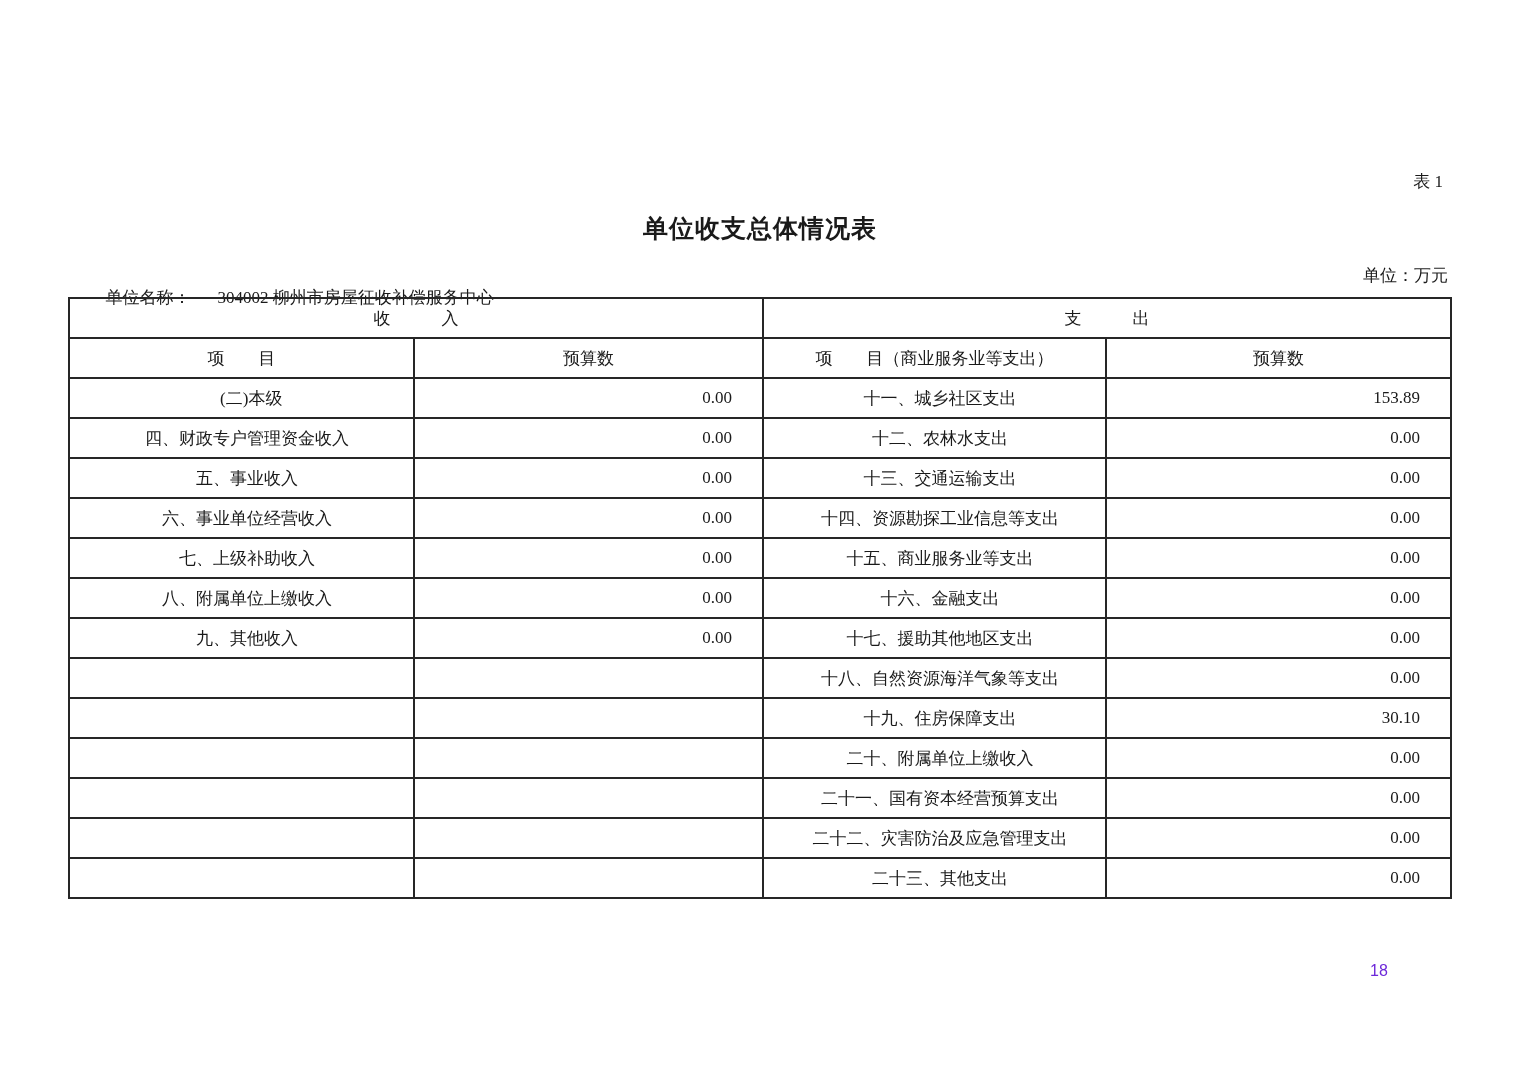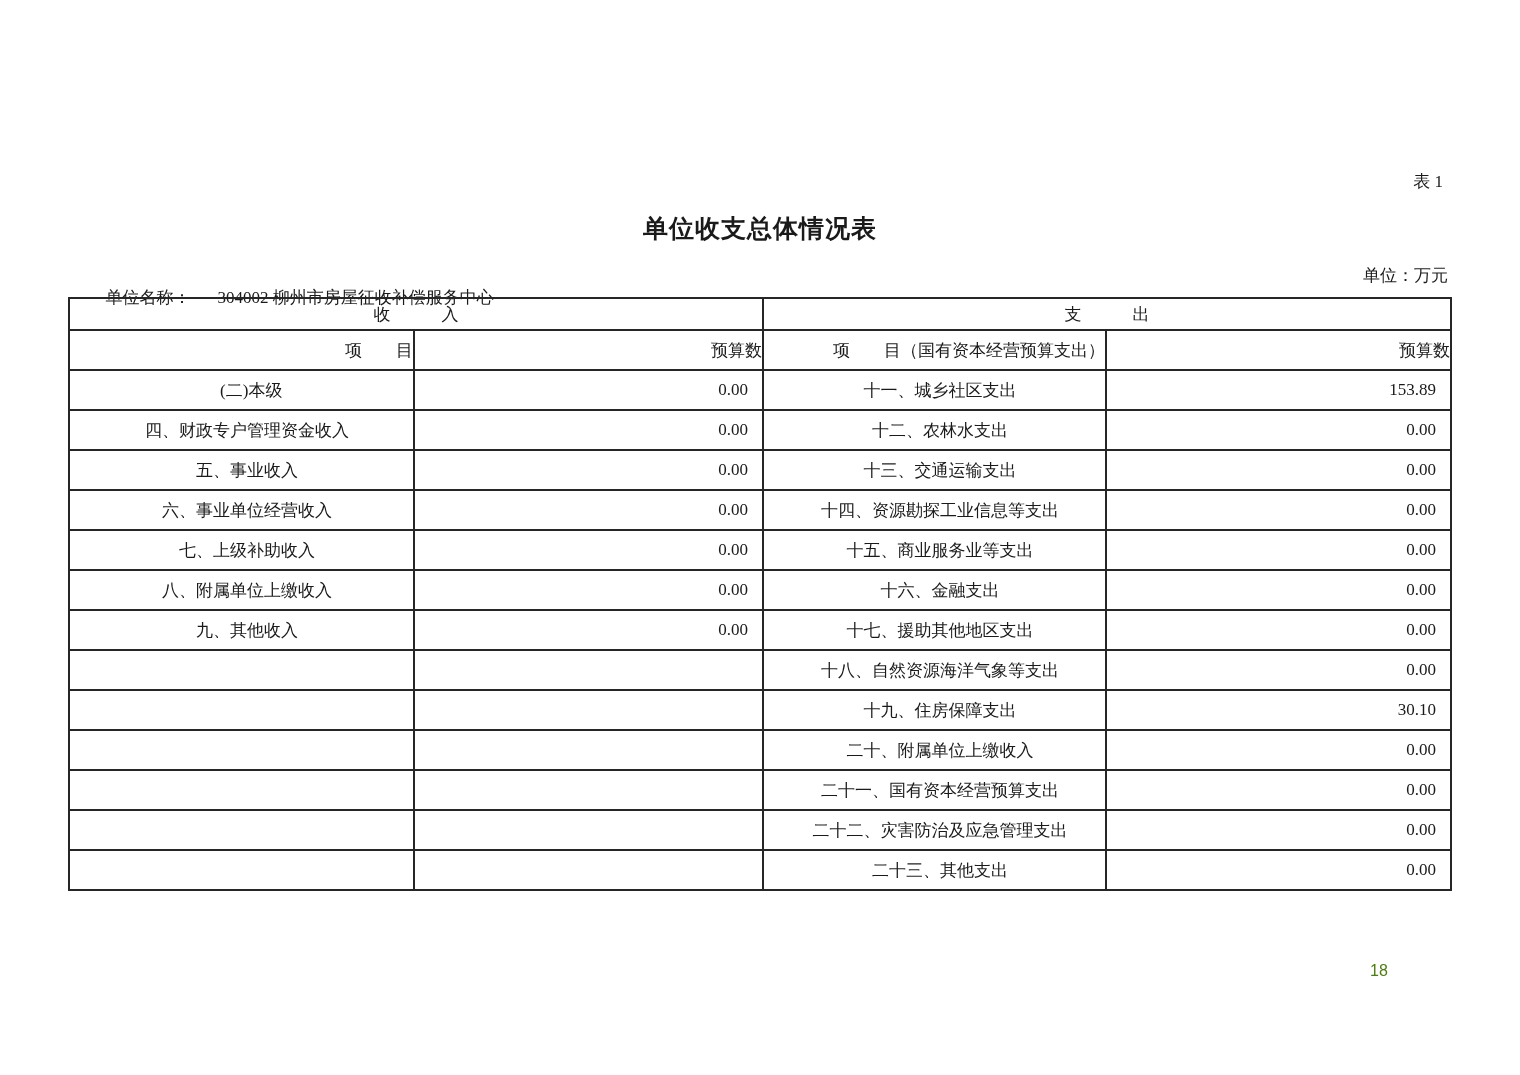--- a/index.html
+++ b/index.html
@@ -59,44 +59,44 @@
   .budget-table th, .budget-table td {
     border: 2px solid #262626;
     font-weight: normal;
     height: 40px;
     vertical-align: middle;
     overflow: hidden;
   }
   .budget-table th.section-header {
     text-align: center;
     white-space: pre;
-    height: 32px;
+    height: 40px;
   }
   .budget-table th.col-header {
-    text-align: right;
+    text-align: center;
     white-space: pre;
   }
   .cell-item {
     text-align: center;
     padding-left: 11px;
     white-space: pre;
     margin-left: 42px;
   }
   .cell-value {
     text-align: right;
-    padding-right: 14px;
+    padding-right: 30px;
     white-space: pre;
   }
   .page-number {
     position: absolute;
     top: 962px;
     left: 1370px;
     font-size: 16px;
     font-family: "Liberation Sans", "DejaVu Sans", sans-serif;
-    color: #4d7c0f;
+    color: #6d28d9;
     text-align: right;
   }
 </style>
 </head>
 <body>
 
 <div class="sheet">
 
   <div class="table-tag">表 1</div>
 
@@ -117,21 +117,21 @@
         <col class="c-val-r">
     </colgroup>
     <thead>
       <tr>
         <th class="section-header" colspan="2">收　　　入</th>
         <th class="section-header" colspan="2">支　　　出</th>
       </tr>
       <tr>
         <th class="col-header">项　　目</th>
         <th class="col-header">预算数</th>
-        <th class="col-header">项　　目（国有资本经营预算支出）</th>
+        <th class="col-header">项　　目（商业服务业等支出）</th>
         <th class="col-header">预算数</th>
       </tr>
     </thead>
     <tbody>
       <tr>
         <td class="cell-item">  (二)本级</td>
         <td class="cell-value">0.00</td>
         <td class="cell-item">十一、城乡社区支出</td>
         <td class="cell-value">153.89</td>
       </tr>

